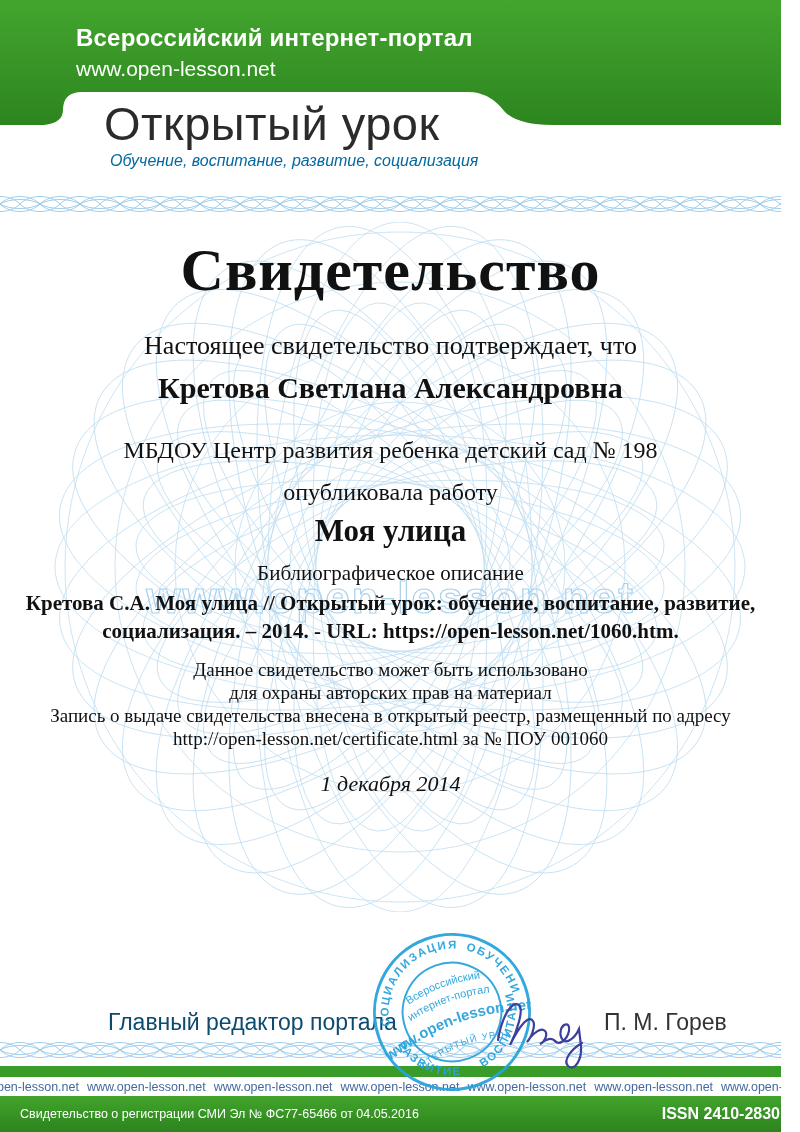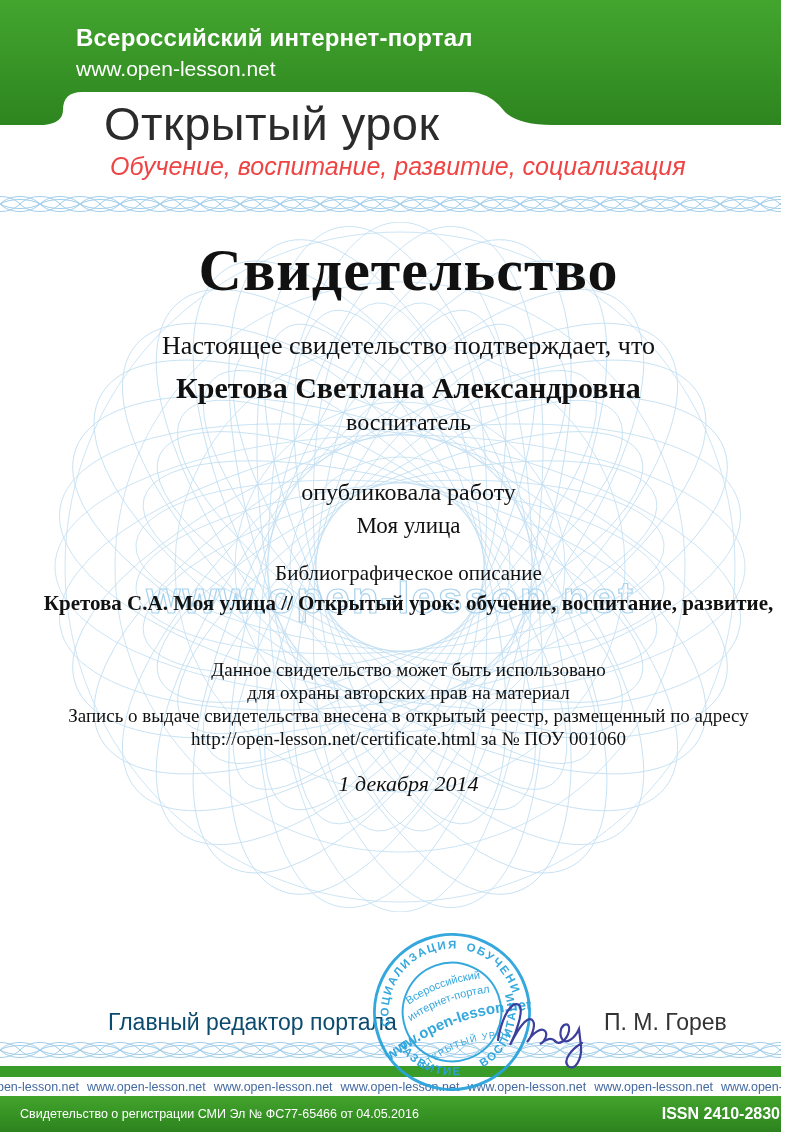--- a/index.html
+++ b/index.html
@@ -9,41 +9,41 @@
 
   
   .hdr-svg{left:0;top:0;z-index:2;}
   .hdr-tagline{left:76px;top:24px;font-family:"Liberation Sans",sans-serif;
     font-weight:bold;font-size:24px;color:#fff;z-index:3;letter-spacing:.2px;}
   .hdr-url{left:76px;top:57px;font-family:"Liberation Sans",sans-serif;
     font-size:21px;color:#fff;z-index:3;}
   .banner-title{left:104px;top:96px;font-family:"Liberation Sans",sans-serif;
     font-size:47px;color:#2b2b2b;z-index:3;letter-spacing:.5px;}
   .banner-sub{left:110px;top:152px;font-family:"Liberation Sans",sans-serif;
-    font-style:italic;font-size:25px;color:#ef4444;z-index:3;}
+    font-style:italic;font-size:16px;color:#0369a1;z-index:3;}
 
   
   .band{left:0;width:800px;height:24px;z-index:1;}
   .band-top{top:192px;}
   .band-bottom{top:1038px;}
   .rosette{left:30px;top:222px;z-index:1;opacity:.85;}
   .watermark{left:0;top:573px;width:100%;text-align:center;z-index:2;
     font-family:"Liberation Sans",sans-serif;font-weight:bold;font-size:44px;
     letter-spacing:2px;color:rgba(255,255,255,.1);
     -webkit-text-stroke:1.2px #a9d2ec;}
 
   
-  .c-line{position:absolute;left:0;width:100%;text-align:center;color:#111;z-index:3;margin-left:18px;}
+  .c-line{position:absolute;left:0;width:100%;text-align:center;color:#111;z-index:3;}
   .c-title   {top:236px;font-size:60px;font-weight:bold;letter-spacing:1px;}
   .c-intro   {top:331px;font-size:26px;}
   .c-name    {top:371px;font-size:30px;font-weight:bold;}
   .c-role    {top:409px;font-size:24px;}
   .c-org     {top:437px;font-size:24px;}
   .c-action  {top:479px;font-size:24px;}
-  .c-work    {top:513px;font-size:23px;font-weight:normal;}
+  .c-work    {top:513px;font-size:31px;font-weight:bold;}
   .c-biblbl  {top:561px;font-size:21px;}
   .c-bib1    {top:591px;font-size:21px;font-weight:bold;}
   .c-bib2    {top:619px;font-size:21px;font-weight:bold;}
   .c-n1      {top:659px;font-size:19px;}
   .c-n2      {top:682px;font-size:19px;}
   .c-n3      {top:705px;font-size:19px;}
   .c-n4      {top:728px;font-size:19px;}
   .c-date    {top:771px;font-size:22px;font-style:italic;}
 
   
@@ -153,25 +153,26 @@
         <circle r="285"></circle>
         <circle r="335"></circle>
       </g>
   </svg>
 
   <div class="abs watermark">www.open-lesson.net</div>
 
   <div class="c-line c-title">Свидетельство</div>
   <div class="c-line c-name">Кретова Светлана Александровна</div>
   <div class="c-line c-intro">Настоящее свидетельство подтверждает, что</div>
-  <div class="c-line c-role">воспитатель</div>
+  <div class="c-line c-org">МБДОУ Центр развития ребенка детский сад № 198</div>
   <div class="c-line c-action">опубликовала работу</div>
   <div class="c-line c-work">Моя улица</div>
   <div class="c-line c-bib1">Кретова С.А. Моя улица // Открытый урок: обучение, воспитание, развитие,</div>
   <div class="c-line c-biblbl">Библиографическое описание</div>
+  <div class="c-line c-bib2">социализация. – 2014. - URL: https://open-lesson.net/1060.htm.</div>
   <div class="c-line c-n1">Данное свидетельство может быть использовано</div>
   <div class="c-line c-n2">для охраны авторских прав на материал</div>
   <div class="c-line c-n3">Запись о выдаче свидетельства внесена в открытый реестр, размещенный по адресу</div>
   <div class="c-line c-n4">http://open-lesson.net/certificate.html за № ПОУ 001060</div>
   <div class="c-line c-date">1 декабря 2014</div>
 
   <div class="abs editor-label">Главный редактор портала</div>
   <div class="abs editor-name">П. М. Горев</div>
 
   <svg class="abs stamp" width="176" height="176" viewBox="-100 -100 200 200">

